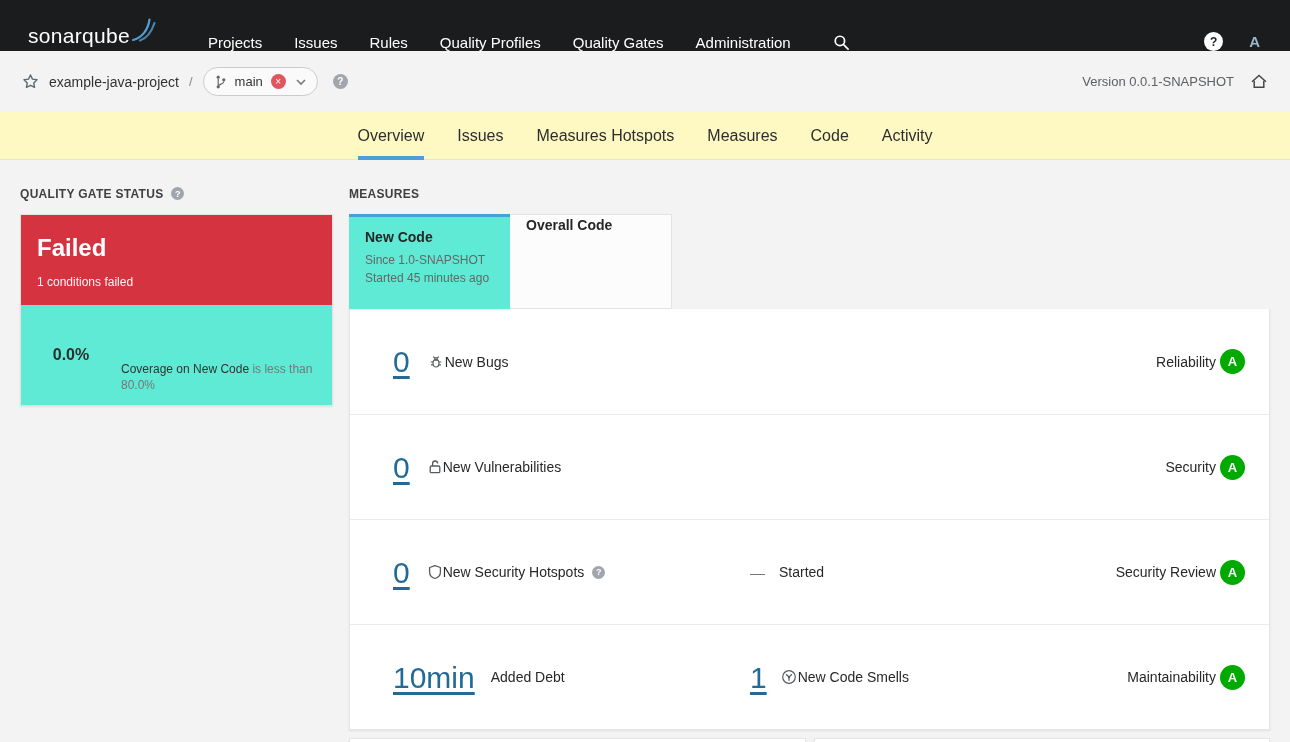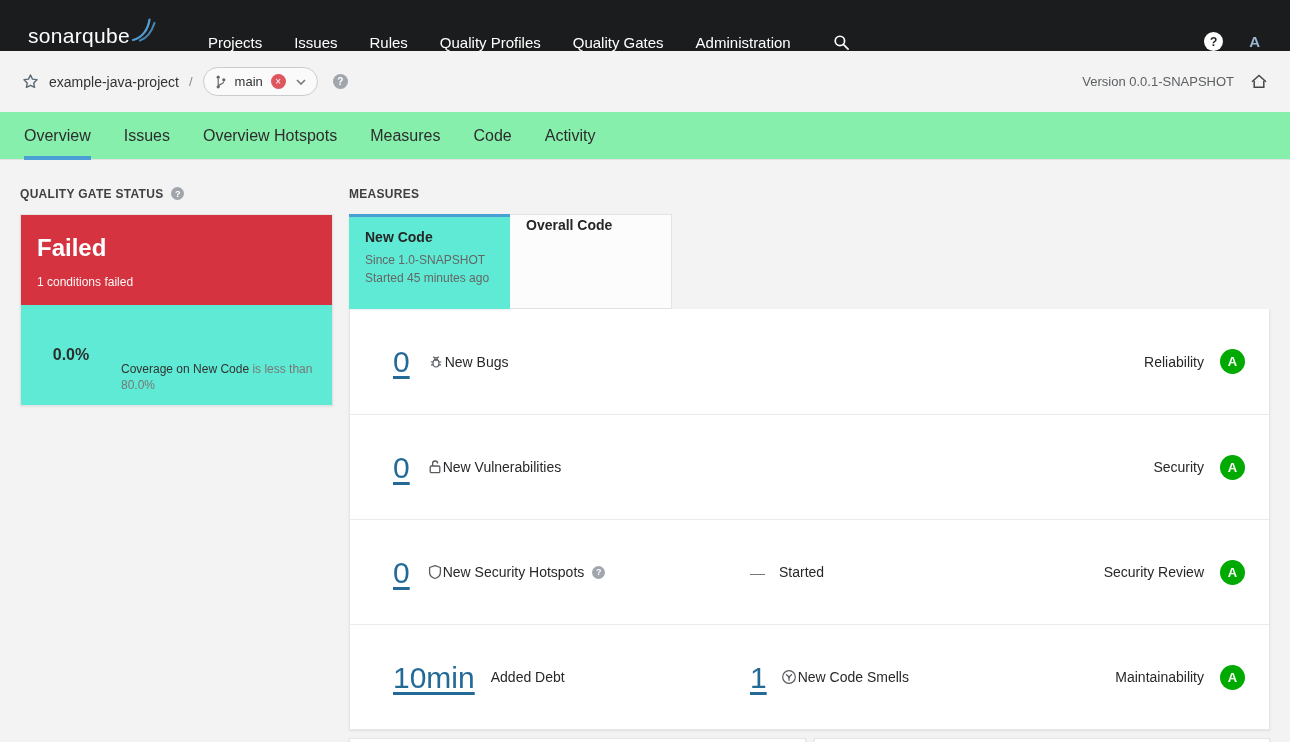--- a/index.html
+++ b/index.html
@@ -31,21 +31,21 @@
   .branch-name { font-size: 13px; color: #333; }
   .x-badge { width: 15px; height: 15px; border-radius: 50%; background: #e0565f; color: #fff; font-size: 10px; line-height: 1; display: flex; align-items: center; justify-content: center; cursor: pointer; }
   .pill-chevron { display: flex; margin-left: 2px; }
   .help-dot { width: 15px; height: 15px; border-radius: 50%; background: #a0a6ac; color: #fff; font-size: 10px; font-weight: 700; display: inline-flex; align-items: center; justify-content: center; cursor: pointer; flex: none; }
   .ctx-help { margin-left: 15px; }
   .context-right { margin-left: auto; display: flex; align-items: center; gap: 16px; }
   .version-label { font-size: 13px; color: #5d6063; }
   .home-btn { display: flex; cursor: pointer; }
 
   
-  .tab-bar { height: 48px; background: #86efac; border-bottom: 1px solid #e3e3e3; display: flex; align-items: stretch; padding: 0 24px; }
+  .tab-bar { height: 48px; background: #fef9c3; border-bottom: 1px solid #e3e3e3; display: flex; align-items: stretch; padding: 0 24px; justify-content: center; }
   .tabs { display: flex; gap: 33px; }
   .tab { display: flex; align-items: center; font-size: 16px; color: #2d2d2d; position: relative; cursor: pointer; white-space: nowrap; }
   .tab.active::after { content: ""; position: absolute; left: 0; right: 0; bottom: -1px; height: 4px; background: var(--accent,#4b9fd5); }
   .tabbar-right { margin-left: auto; display: flex; align-items: center; gap: 38px; }
   .project-settings { display: flex; align-items: center; gap: 9px; font-size: 15px; color: #2d2d2d; cursor: pointer; }
   .project-info-link { font-size: 15px; color: var(--visited,#5b4aa5); text-decoration: underline; cursor: pointer; }
 
   
   .content { height: 582px; background: var(--page-bg,#f3f3f3); padding: 26px 20px 0; display: flex; gap: 16px; align-items: flex-start; overflow: hidden; }
   .section-title { display: flex; align-items: center; gap: 8px; font-size: 12px; font-weight: 700; color: #404040; letter-spacing: .3px; margin-bottom: 13px; height: 15px; }
@@ -79,21 +79,21 @@
   .m-row:first-child { border-top: none; }
   .m-cell-main { display: flex; align-items: center; padding-left: 43px; width: 400px; flex: none; }
   .m-cell-secondary { display: flex; align-items: center; flex: none; }
   .m-number { font-size: 30px; line-height: 1.1; color: var(--link,#236a97); text-decoration: underline; text-underline-offset: 4px; cursor: pointer; }
   .m-icon { margin-left: 18px; display: flex; }
   .m-label { font-size: 14px; color: #282828; margin-left: 1px; cursor: pointer; white-space: nowrap; }
   .m-label.no-icon { margin-left: 16px; cursor: default; }
   .m-help { margin-left: 8px; width: 13px; height: 13px; font-size: 9px; }
   .m-dash { font-size: 15px; color: #777; }
   .m-sec-label { font-size: 14px; color: #282828; margin-left: 14px; }
-  .m-rating-group { margin-left: auto; display: flex; align-items: center; gap: 16px; padding-right: 24px; }
+  .m-rating-group { margin-left: auto; display: flex; align-items: center; gap: 4px; padding-right: 24px; }
   .m-domain { font-size: 14px; color: #282828; white-space: nowrap; }
   .rating-badge { width: 25px; height: 25px; border-radius: 50%; background: var(--rating-a,#00aa00); color: #fff; font-weight: 700; font-size: 13px; display: flex; align-items: center; justify-content: center; cursor: pointer; }
 
   .bottom-row { display: flex; gap: 8px; margin-top: 8px; }
   .bottom-box { background: #fff; border: 1px solid #e6e6e6; height: 40px; }
   .bottom-box.left { width: 457px; }
   .bottom-box.right { flex: 1; }
 </style>
 </head>
 <body>
@@ -164,21 +164,21 @@
 
 <div class="tab-bar">
   <div class="tabs">
     <div class="tab active">
         <span>Overview</span>
       </div>
     <div class="tab">
         <span>Issues</span>
       </div>
     <div class="tab">
-        <span>Overview Hotspots</span>
+        <span>Measures Hotspots</span>
       </div>
     <div class="tab">
         <span>Measures</span>
       </div>
     <div class="tab">
         <span>Code</span>
       </div>
     <div class="tab">
         <span>Activity</span>
       </div>

